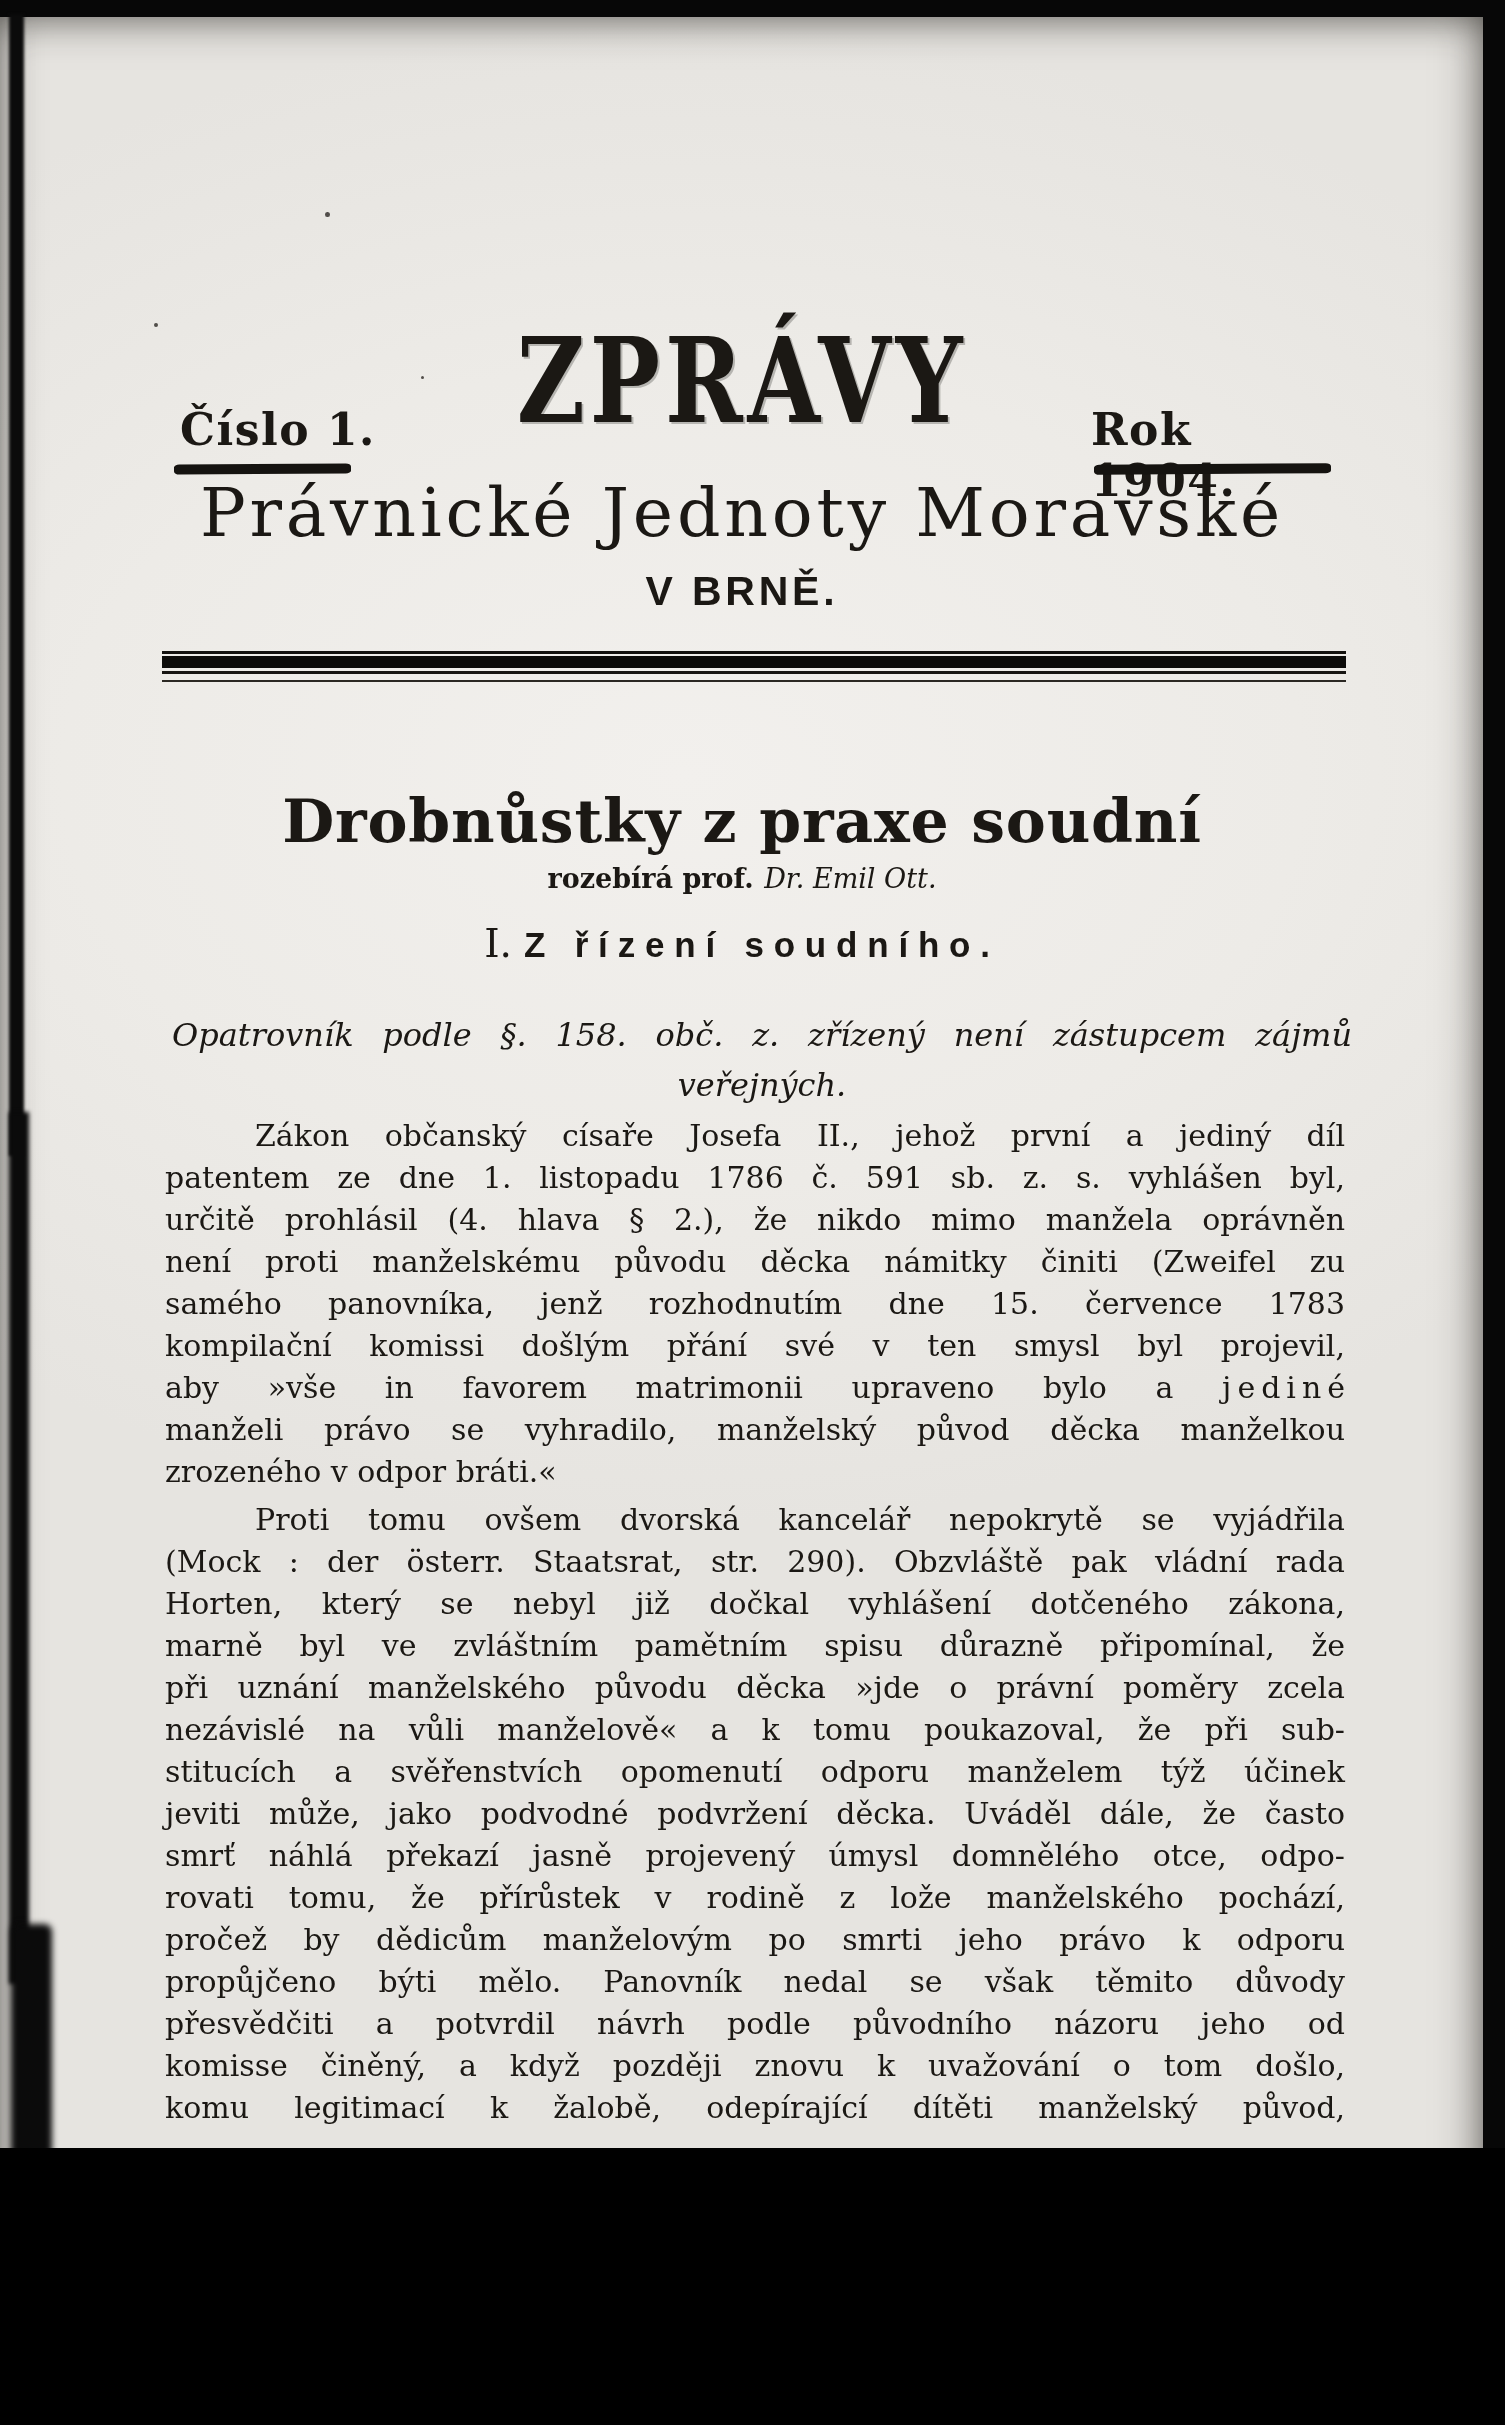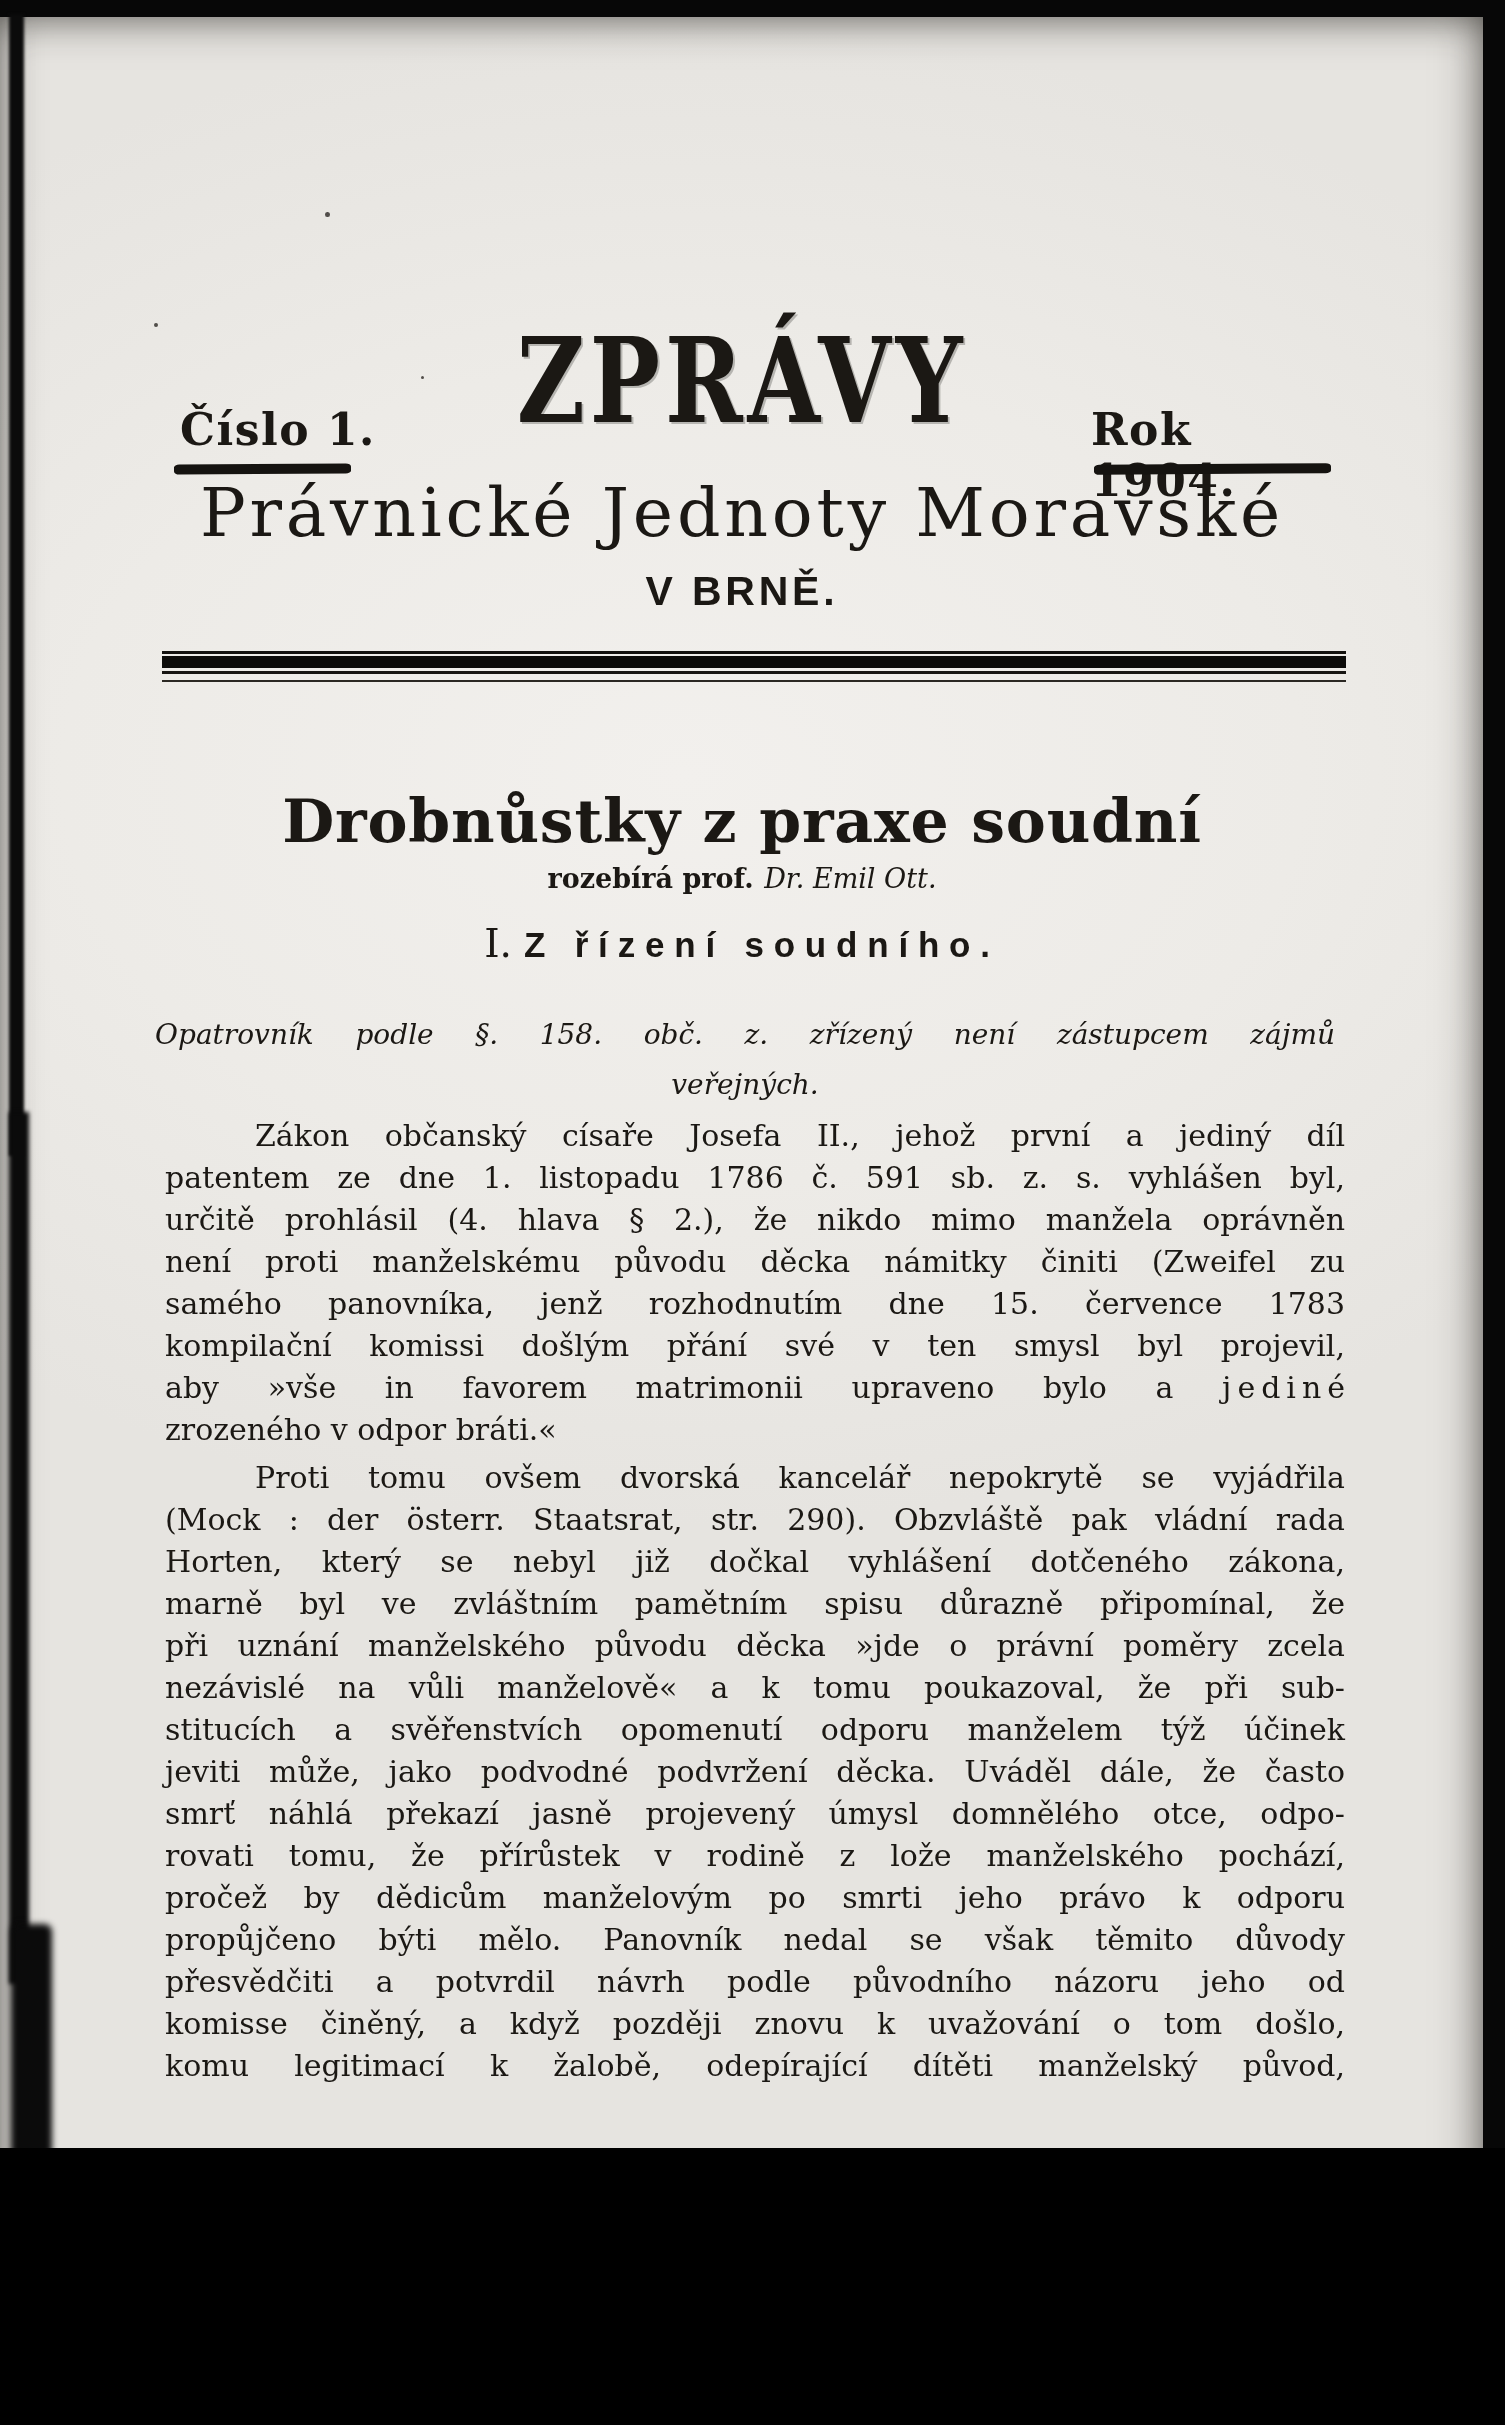--- a/index.html
+++ b/index.html
@@ -52,21 +52,21 @@
                letter-spacing:0.8px;white-space:nowrap;}
   .byline{left:742px;top:863px;transform:translateX(-50%);font-size:27px;white-space:nowrap;}
   .byline .pre{font-weight:bold;}
   .byline .auth{font-style:italic;margin-left:10.5px;}
   .section-line{left:742px;top:921px;transform:translateX(-50%);white-space:nowrap;}
   .section-line .num{font-size:39px;}
   .section-line .stitle{font-family:"Liberation Sans",sans-serif;font-weight:bold;font-size:35px;
                         letter-spacing:9.8px;margin-left:12px;}
 
   
-  .thesis{left:155px;top:1010px;width:1180px;font-style:italic;font-size:28px;line-height:50px;}
+  .thesis{left:172px;top:1010px;width:1180px;font-style:italic;font-size:32px;line-height:50px;}
   .tline1{text-align:justify;text-align-last:justify;}
   .tline2{text-align:center;}
 
   
   .bodytext{left:165px;top:1115px;width:1180px;font-size:30px;}
   .bline{line-height:42px;text-align:justify;text-align-last:justify;white-space:normal;}
   .bline.first{text-indent:90px;}
   .bline.last{text-align-last:left;}
   .para2{margin-top:6px;}
 
@@ -123,20 +123,21 @@
 
   <div class="abs bodytext">
     <div class="para1">
       <div class="bline first">Zákon občanský císaře Josefa II., jehož první a jediný díl</div>
       <div class="bline">patentem ze dne 1. listopadu 1786 č. 591 sb. z. s. vyhlášen byl,</div>
       <div class="bline">určitě prohlásil (4. hlava § 2.), že nikdo mimo manžela oprávněn</div>
       <div class="bline">není proti manželskému původu děcka námitky činiti (Zweifel zu</div>
       <div class="bline">samého panovníka, jenž rozhodnutím dne 15. července 1783</div>
       <div class="bline">kompilační komissi došlým přání své v ten smysl byl projevil,</div>
       <div class="bline">aby »vše in favorem matrimonii upraveno bylo a j e d i n é</div>
+      <div class="bline">manželi právo se vyhradilo, manželský původ děcka manželkou</div>
       <div class="bline last">zrozeného v odpor bráti.«</div>
     </div>
     <div class="para2">
       <div class="bline first">Proti tomu ovšem dvorská kancelář nepokrytě se vyjádřila</div>
       <div class="bline">(Mock : der österr. Staatsrat, str. 290). Obzvláště pak vládní rada</div>
       <div class="bline">Horten, který se nebyl již dočkal vyhlášení dotčeného zákona,</div>
       <div class="bline">marně byl ve zvláštním pamětním spisu důrazně připomínal, že</div>
       <div class="bline">při uznání manželského původu děcka »jde o právní poměry zcela</div>
       <div class="bline">nezávislé na vůli manželově« a k tomu poukazoval, že při sub-</div>
       <div class="bline">stitucích a svěřenstvích opomenutí odporu manželem týž účinek</div>

